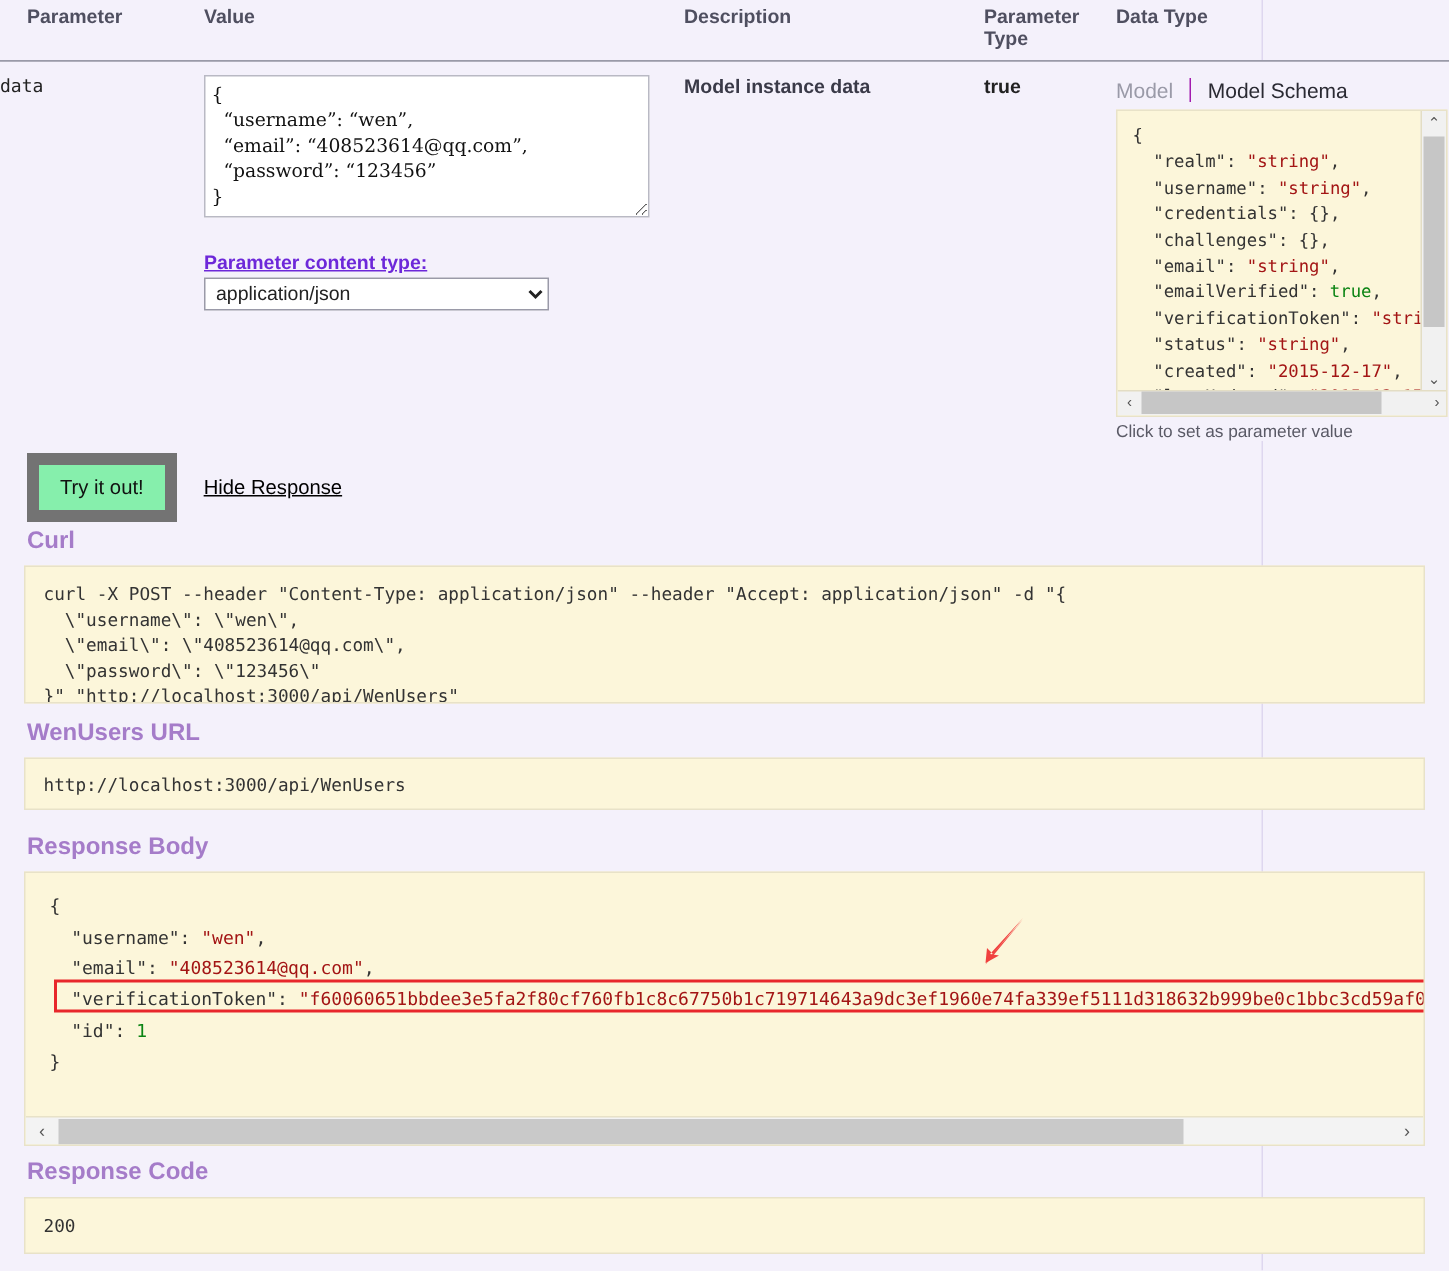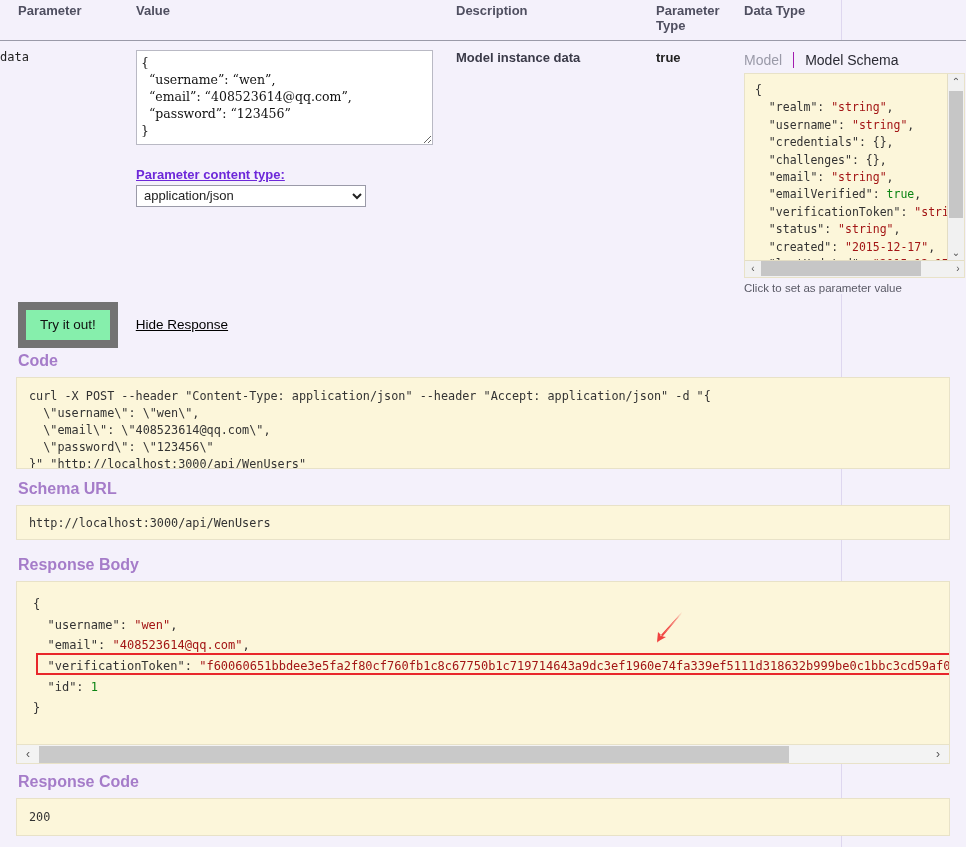--- a/index.html
+++ b/index.html
@@ -288,30 +288,30 @@
       </tr>
     </tbody>
   </table>
 
   <div class="action-row">
     <button class="try-button">Try it out!</button>
     <a class="hide-response" href="#">Hide Response</a>
   </div>
 
   <div style="position:absolute;left:0;top:352px;width:966px;">
-    <div class="section-title">Code</div>
+    <div class="section-title">Curl</div>
     <div class="code-box" style="height:92px;">curl -X POST --header "Content-Type: application/json" --header "Accept: application/json" -d "{
   \"username\": \"wen\",
   \"email\": \"408523614@qq.com\",
   \"password\": \"123456\"
 }" "http://localhost:3000/api/WenUsers"</div>
   </div>
 
   <div style="position:absolute;left:0;top:480px;width:966px;">
-    <div class="section-title">Schema URL</div>
+    <div class="section-title">WenUsers URL</div>
     <div class="code-box" style="height:35px;padding-top:9px;">http://localhost:3000/api/WenUsers</div>
   </div>
 
   <div style="position:absolute;left:0;top:556px;width:966px;">
     <div class="section-title">Response Body</div>
     <div class="resp-box">
       <div class="resp-code" id="resp-code">{
   <span class="k">"username"</span>: <span class="s">"wen"</span>,
   <span class="k">"email"</span>: <span class="s">"408523614@qq.com"</span>,
   <span class="k">"verificationToken"</span>: <span class="s">"f60060651bbdee3e5fa2f80cf760fb1c8c67750b1c719714643a9dc3ef1960e74fa339ef5111d318632b999be0c1bbc3cd59af069258</span>

